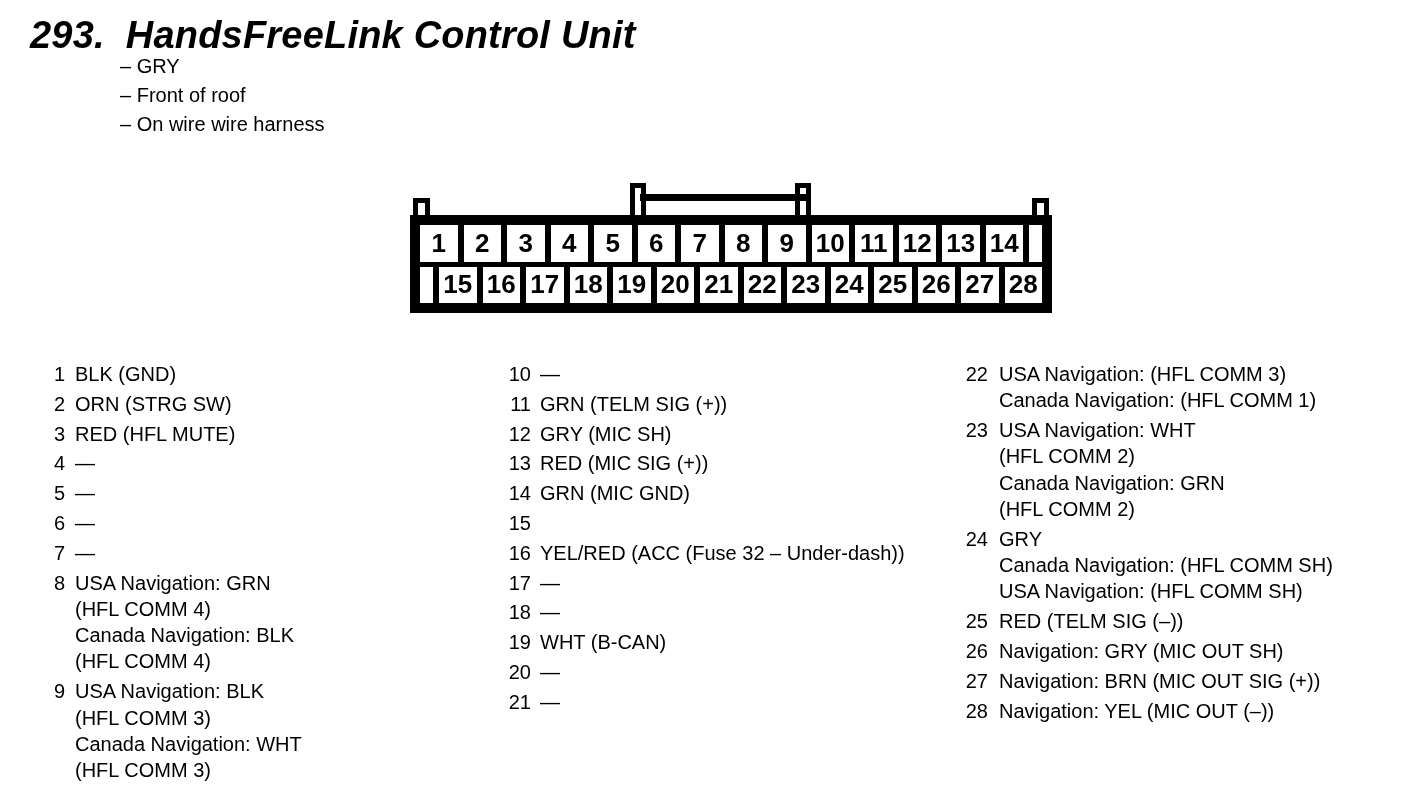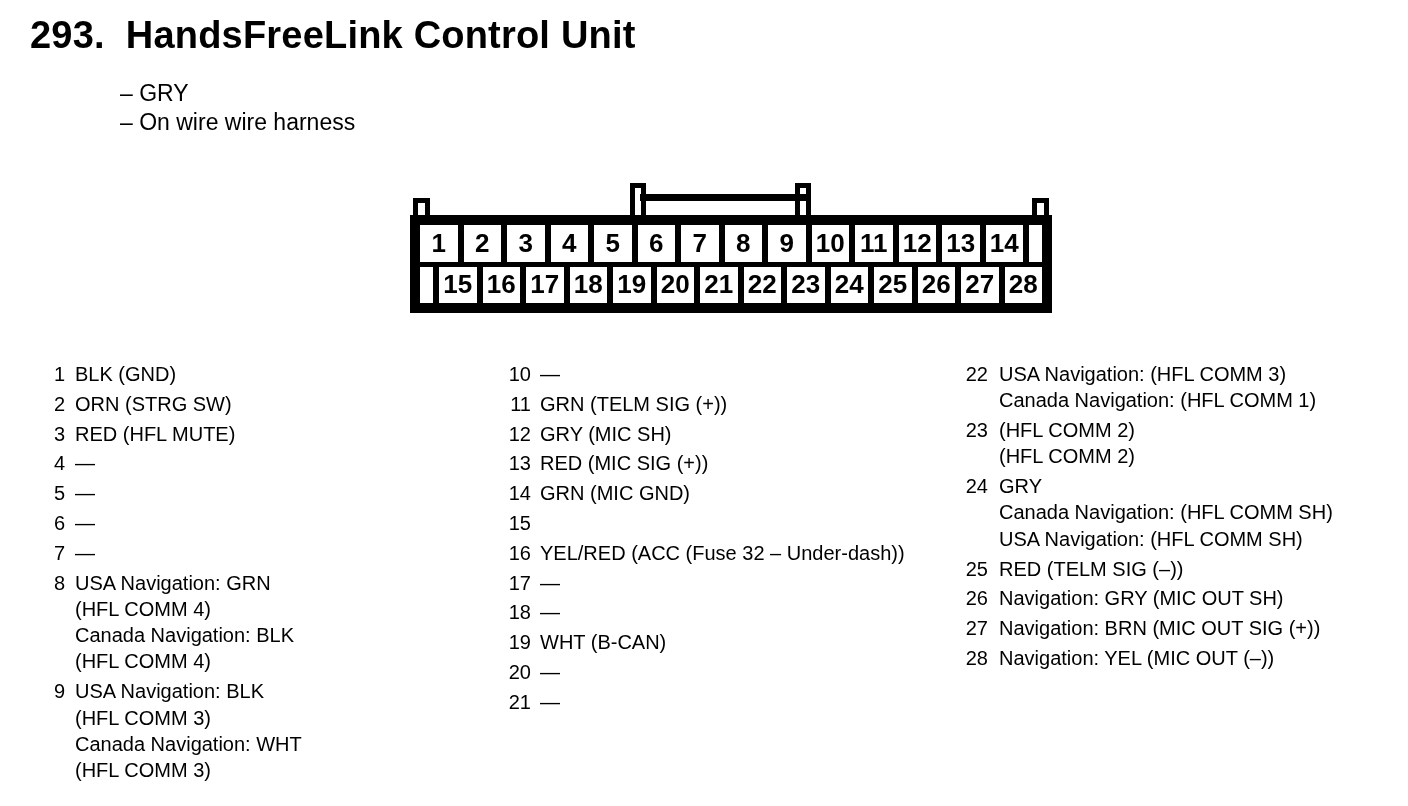--- a/index.html
+++ b/index.html
@@ -2,24 +2,24 @@
 <html><head>
 <meta charset="utf-8">
 <style>
   * { margin:0; padding:0; box-sizing:border-box; }
   html,body { background:#ffffff; }
   body { width:1408px; height:806px; font-family:"Liberation Sans", sans-serif; color:#000; }
   .page { position:relative; width:1408px; height:806px; background:#fff; overflow:hidden; }
 
   
   .title-row { position:absolute; left:30px; top:14px; display:flex; gap:21px;
-               font-weight:bold; font-size:38px; letter-spacing:0.2px; white-space:nowrap; }
-
-  
-  .details { position:absolute; left:120px; top:79px; font-size:23px; line-height:29px; white-space:pre; }
+               font-weight:bold; font-size:38px; letter-spacing:0.2px; white-space:nowrap;font-style:italic; }
+
+  
+  .details { position:absolute; left:120px; top:52px; font-size:20px; line-height:29px; white-space:pre; }
 
   
   .connector { position:absolute; left:410px; top:183px; width:642px; height:130px; }
   .bracket-post { position:absolute; top:0; width:16px; height:34px; background:#fff;
                   border:5px solid #000; border-bottom:none; }
   .post-left  { left:220px; }
   .post-right { left:385px; }
   .bracket-bar { position:absolute; left:230px; top:11px; width:166px; height:7px; background:#000; }
   .tab { position:absolute; top:15px; width:17px; height:19px; background:#fff;
          border:5px solid #000; border-bottom:none; }
@@ -47,21 +47,21 @@
 </head>
 <body>
 
 <div class="page">
 
   <div class="title-row">
     <span>293.</span>
     <span>HandsFreeLink Control Unit</span>
   </div>
 
-  <div class="details" id="details"><div class="detail-line">– GRY</div><div class="detail-line">– On wire wire harness</div></div>
+  <div class="details" id="details"><div class="detail-line">– GRY</div><div class="detail-line">– Front of roof</div><div class="detail-line">– On wire wire harness</div></div>
 
   <div class="connector">
     <div class="bracket-post post-left"></div>
     <div class="bracket-post post-right"></div>
     <div class="bracket-bar"></div>
     <div class="tab tab-left"></div>
     <div class="tab tab-right"></div>
     <div class="conn-body">
       <div class="conn-row" id="rowTop">
           <div class="pin-cell">1</div>
@@ -238,21 +238,23 @@
         <div class="pin-item">
           <div class="pin-num">22</div>
           <div class="pin-lines">
             <div class="pin-line">USA Navigation: (HFL COMM 3)</div>
             <div class="pin-line">Canada Navigation: (HFL COMM 1)</div>
           </div>
         </div>
         <div class="pin-item">
           <div class="pin-num">23</div>
           <div class="pin-lines">
+            <div class="pin-line">USA Navigation: WHT</div>
             <div class="pin-line">(HFL COMM 2)</div>
+            <div class="pin-line">Canada Navigation: GRN</div>
             <div class="pin-line">(HFL COMM 2)</div>
           </div>
         </div>
         <div class="pin-item">
           <div class="pin-num">24</div>
           <div class="pin-lines">
             <div class="pin-line">GRY</div>
             <div class="pin-line">Canada Navigation: (HFL COMM SH)</div>
             <div class="pin-line">USA Navigation: (HFL COMM SH)</div>
           </div>

